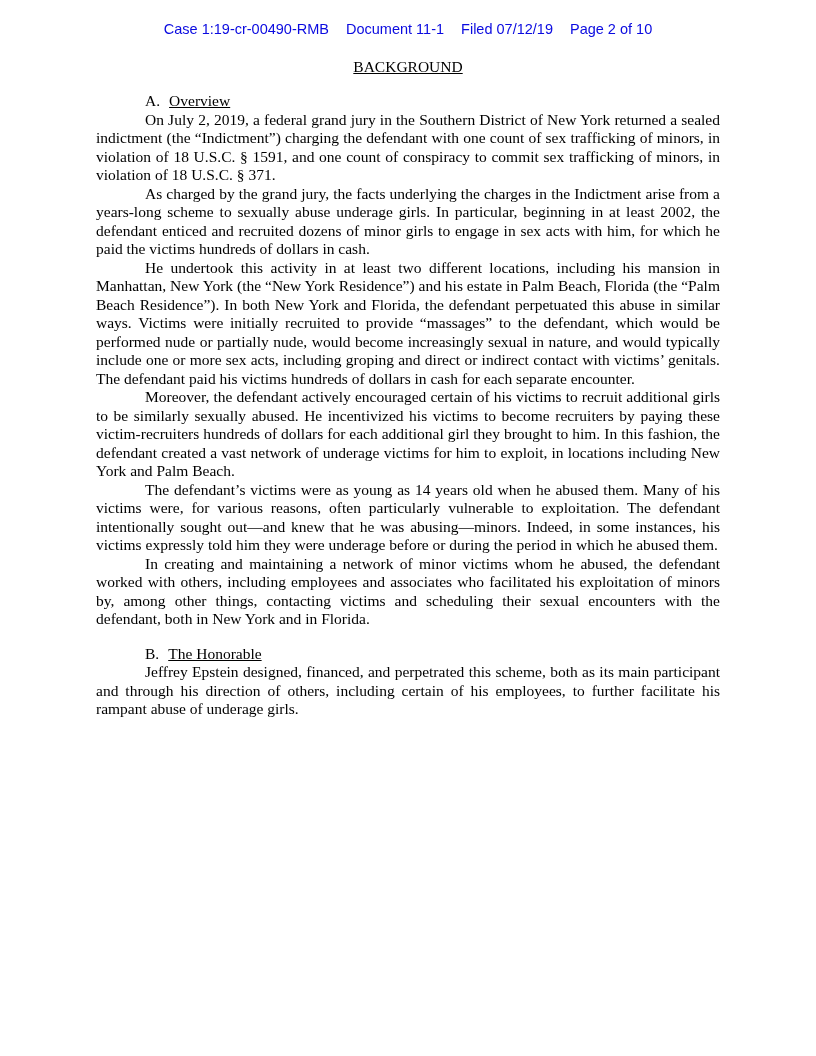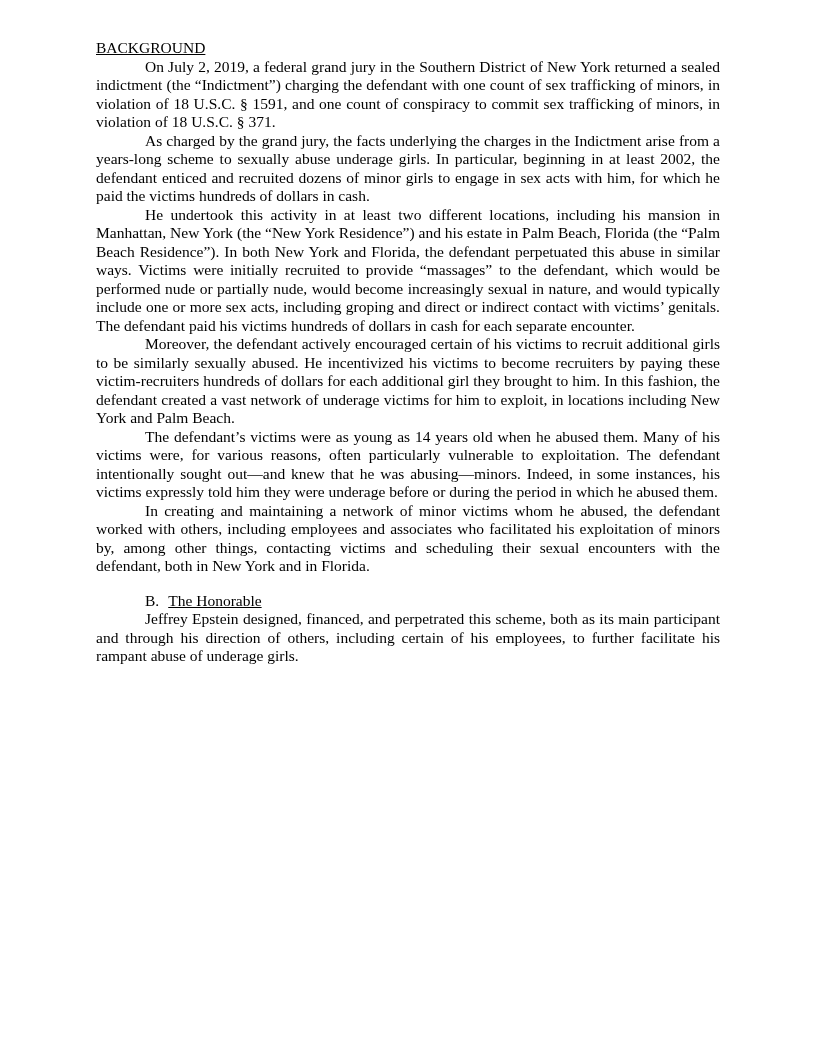--- a/index.html
+++ b/index.html
@@ -22,43 +22,52 @@
     font-size: 14.5px;
     display: flex;
     justify-content: center;
     gap: 17px;
     white-space: nowrap;
     margin-bottom: 13px;
   }
   .address { padding-left: 7px; }
   .address div { line-height: 18.5px; }
   .doc-title {
-    text-align: left;
+    text-align: center;
     font-weight: normal;
     font-size: 15.5px;
     margin-top: 19px;
   }
   .doc-title span { text-decoration: underline; }
   .section-head { margin-top: 16px; padding-left: 49px; }
   .section-head .label { margin-right: 9px; }
   .section-head .head-text { text-decoration: underline; }
   p.body-para {
     text-indent: 49px;
     text-align: justify;
   }
 </style>
 </head>
 <body>
 
 <div class="page">
 
+  <div class="stamp" style="color: rgb(10, 10, 224);">
+    <span>Case 1:19-cr-00490-RMB</span>
+    <span>Document 11-1</span>
+    <span>Filed 07/12/19</span>
+    <span>Page 2 of 10</span>
+  </div>
 
 
   <h1 class="doc-title"><span>BACKGROUND</span></h1>
 
+  <div class="section-head">
+    <span class="label">A.</span><span class="head-text">Overview</span>
+  </div>
 
   <p class="body-para">On July 2, 2019, a federal grand jury in the Southern District of New York returned a sealed indictment (the “Indictment”) charging the defendant with one count of sex trafficking of minors, in violation of 18 U.S.C. § 1591, and one count of conspiracy to commit sex trafficking of minors, in violation of 18 U.S.C. § 371.</p>
   <p class="body-para">As charged by the grand jury, the facts underlying the charges in the Indictment arise from a years-long scheme to sexually abuse underage girls.  In particular, beginning in at least 2002, the defendant enticed and recruited dozens of minor girls to engage in sex acts with him, for which he paid the victims hundreds of dollars in cash.</p>
   <p class="body-para">He undertook this activity in at least two different locations, including his mansion in Manhattan, New York (the “New York Residence”) and his estate in Palm Beach, Florida (the “Palm Beach Residence”).  In both New York and Florida, the defendant perpetuated this abuse in similar ways.  Victims were initially recruited to provide “massages” to the defendant, which would be performed nude or partially nude, would become increasingly sexual in nature, and would typically include one or more sex acts, including groping and direct or indirect contact with victims’ genitals.  The defendant paid his victims hundreds of dollars in cash for each separate encounter.</p>
   <p class="body-para">Moreover, the defendant actively encouraged certain of his victims to recruit additional girls to be similarly sexually abused.  He incentivized his victims to become recruiters by paying these victim-recruiters hundreds of dollars for each additional girl they brought to him.  In this fashion, the defendant created a vast network of underage victims for him to exploit, in locations including New York and Palm Beach.</p>
   <p class="body-para">The defendant’s victims were as young as 14 years old when he abused them.  Many of his victims were, for various reasons, often particularly vulnerable to exploitation.  The defendant intentionally sought out—and knew that he was abusing—minors.  Indeed, in some instances, his victims expressly told him they were underage before or during the period in which he abused them.</p>
   <p class="body-para">In creating and maintaining a network of minor victims whom he abused, the defendant worked with others, including employees and associates who facilitated his exploitation of minors by, among other things, contacting victims and scheduling their sexual encounters with the defendant, both in New York and in Florida.</p>
 
   <div class="section-head">
     <span class="label">B.</span><span class="head-text">The Honorable</span>

